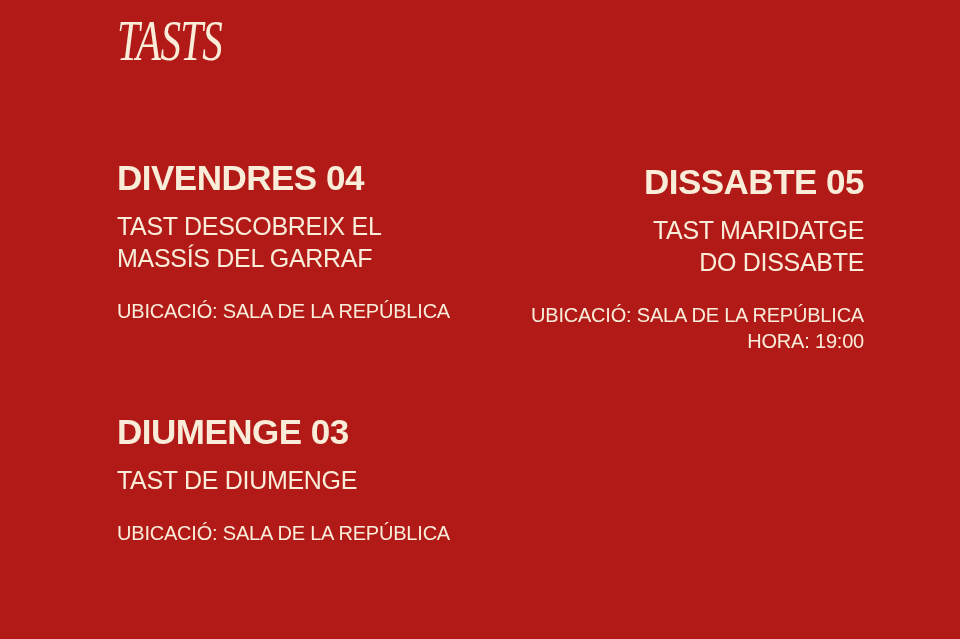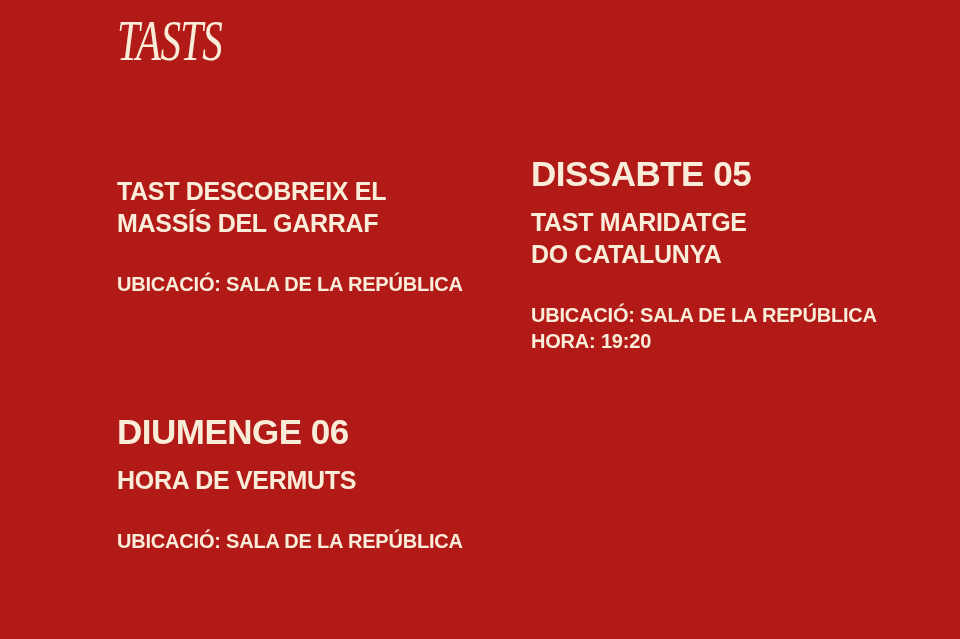--- a/index.html
+++ b/index.html
@@ -32,71 +32,72 @@
     letter-spacing: -1px;
     transform: scaleX(0.72);
     transform-origin: left top;
     white-space: nowrap;
   }
   .event {
     position: absolute;
     white-space: nowrap;
   }
   .event-1 { left: 117px; top: 160px; }
-  .event-2 { left: 531px; top: 156px; }
+  .event-2 { left: 531px; top: 164px; text-align: right; }
   .event-3 { left: 117px; top: 414px; }
   .event .day {
     margin: 0;
     font-size: 35px;
     font-weight: 700;
     line-height: 1;
     letter-spacing: -0.5px;
   }
   .event .name {
     margin-top: 15px;
     font-size: 25px;
-    font-weight: 700;
+    font-weight: 400;
     line-height: 32px;
     letter-spacing: -0.3px;
     white-space: pre-line;
   }
   .event .details {
-    margin-top: 32px;
+    margin-top: 24px;
     font-size: 20px;
-    font-weight: 700;
+    font-weight: 400;
     line-height: 26px;
     letter-spacing: -0.2px;
   }
 </style>
 </head>
 <body>
 
 <div class="poster">
 
   <h1 class="title">TASTS</h1>
 
   <section class="event event-1">
+    <h2 class="day">DIVENDRES 04</h2>
     <div class="name">TAST DESCOBREIX EL
 MASSÍS DEL GARRAF</div>
     <div class="details">
       <div class="location">UBICACIÓ: SALA DE LA REPÚBLICA</div>
     </div>
   </section>
 
   <section class="event event-2">
     <h2 class="day">DISSABTE 05</h2>
     <div class="name">TAST MARIDATGE
-DO CATALUNYA</div>
+DO DISSABTE</div>
     <div class="details">
       <div class="location">UBICACIÓ: SALA DE LA REPÚBLICA</div>
-      <div class="time">HORA: 19:20</div>
+      <div class="time">HORA: 19:00</div>
     </div>
   </section>
 
   <section class="event event-3">
-    <h2 class="day">DIUMENGE 06</h2>
-    <div class="name">HORA DE VERMUTS</div>
+    <h2 class="day">DIUMENGE 03</h2>
+    <div class="name">TAST DE DIUMENGE</div>
     <div class="details">
       <div class="location">UBICACIÓ: SALA DE LA REPÚBLICA</div>
     </div>
   </section>
 
 </div>
 
 </body></html>

